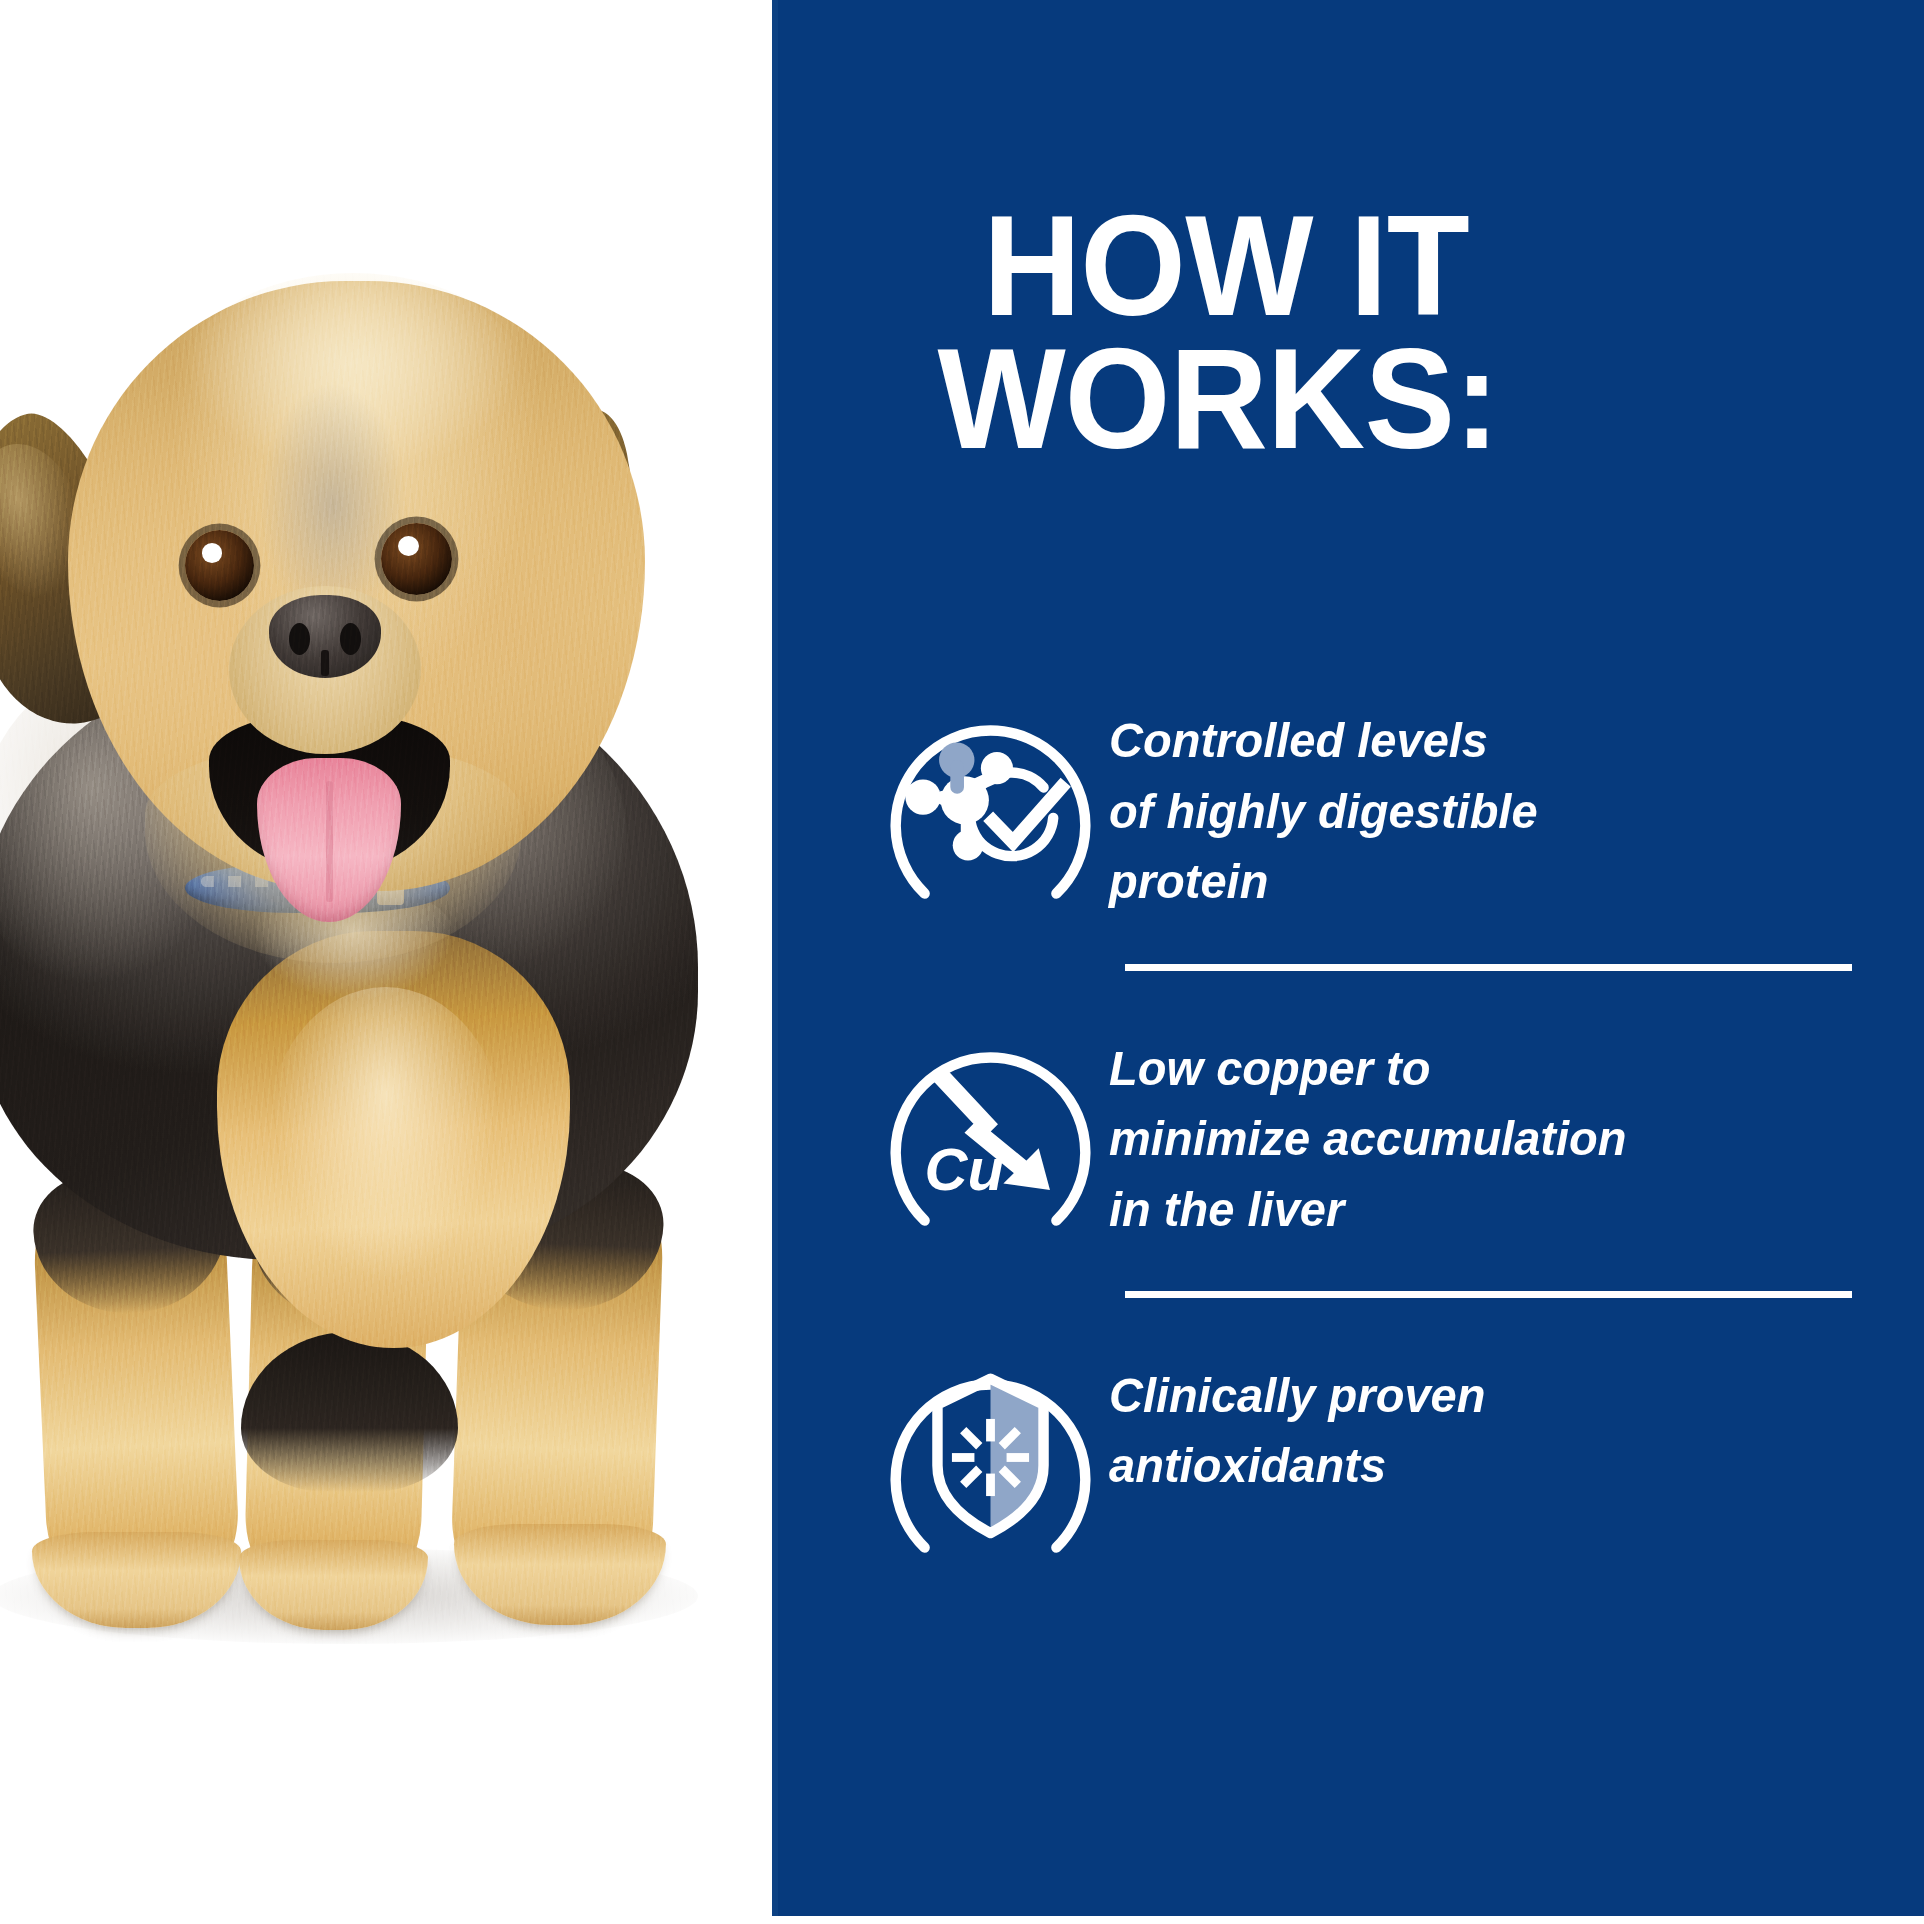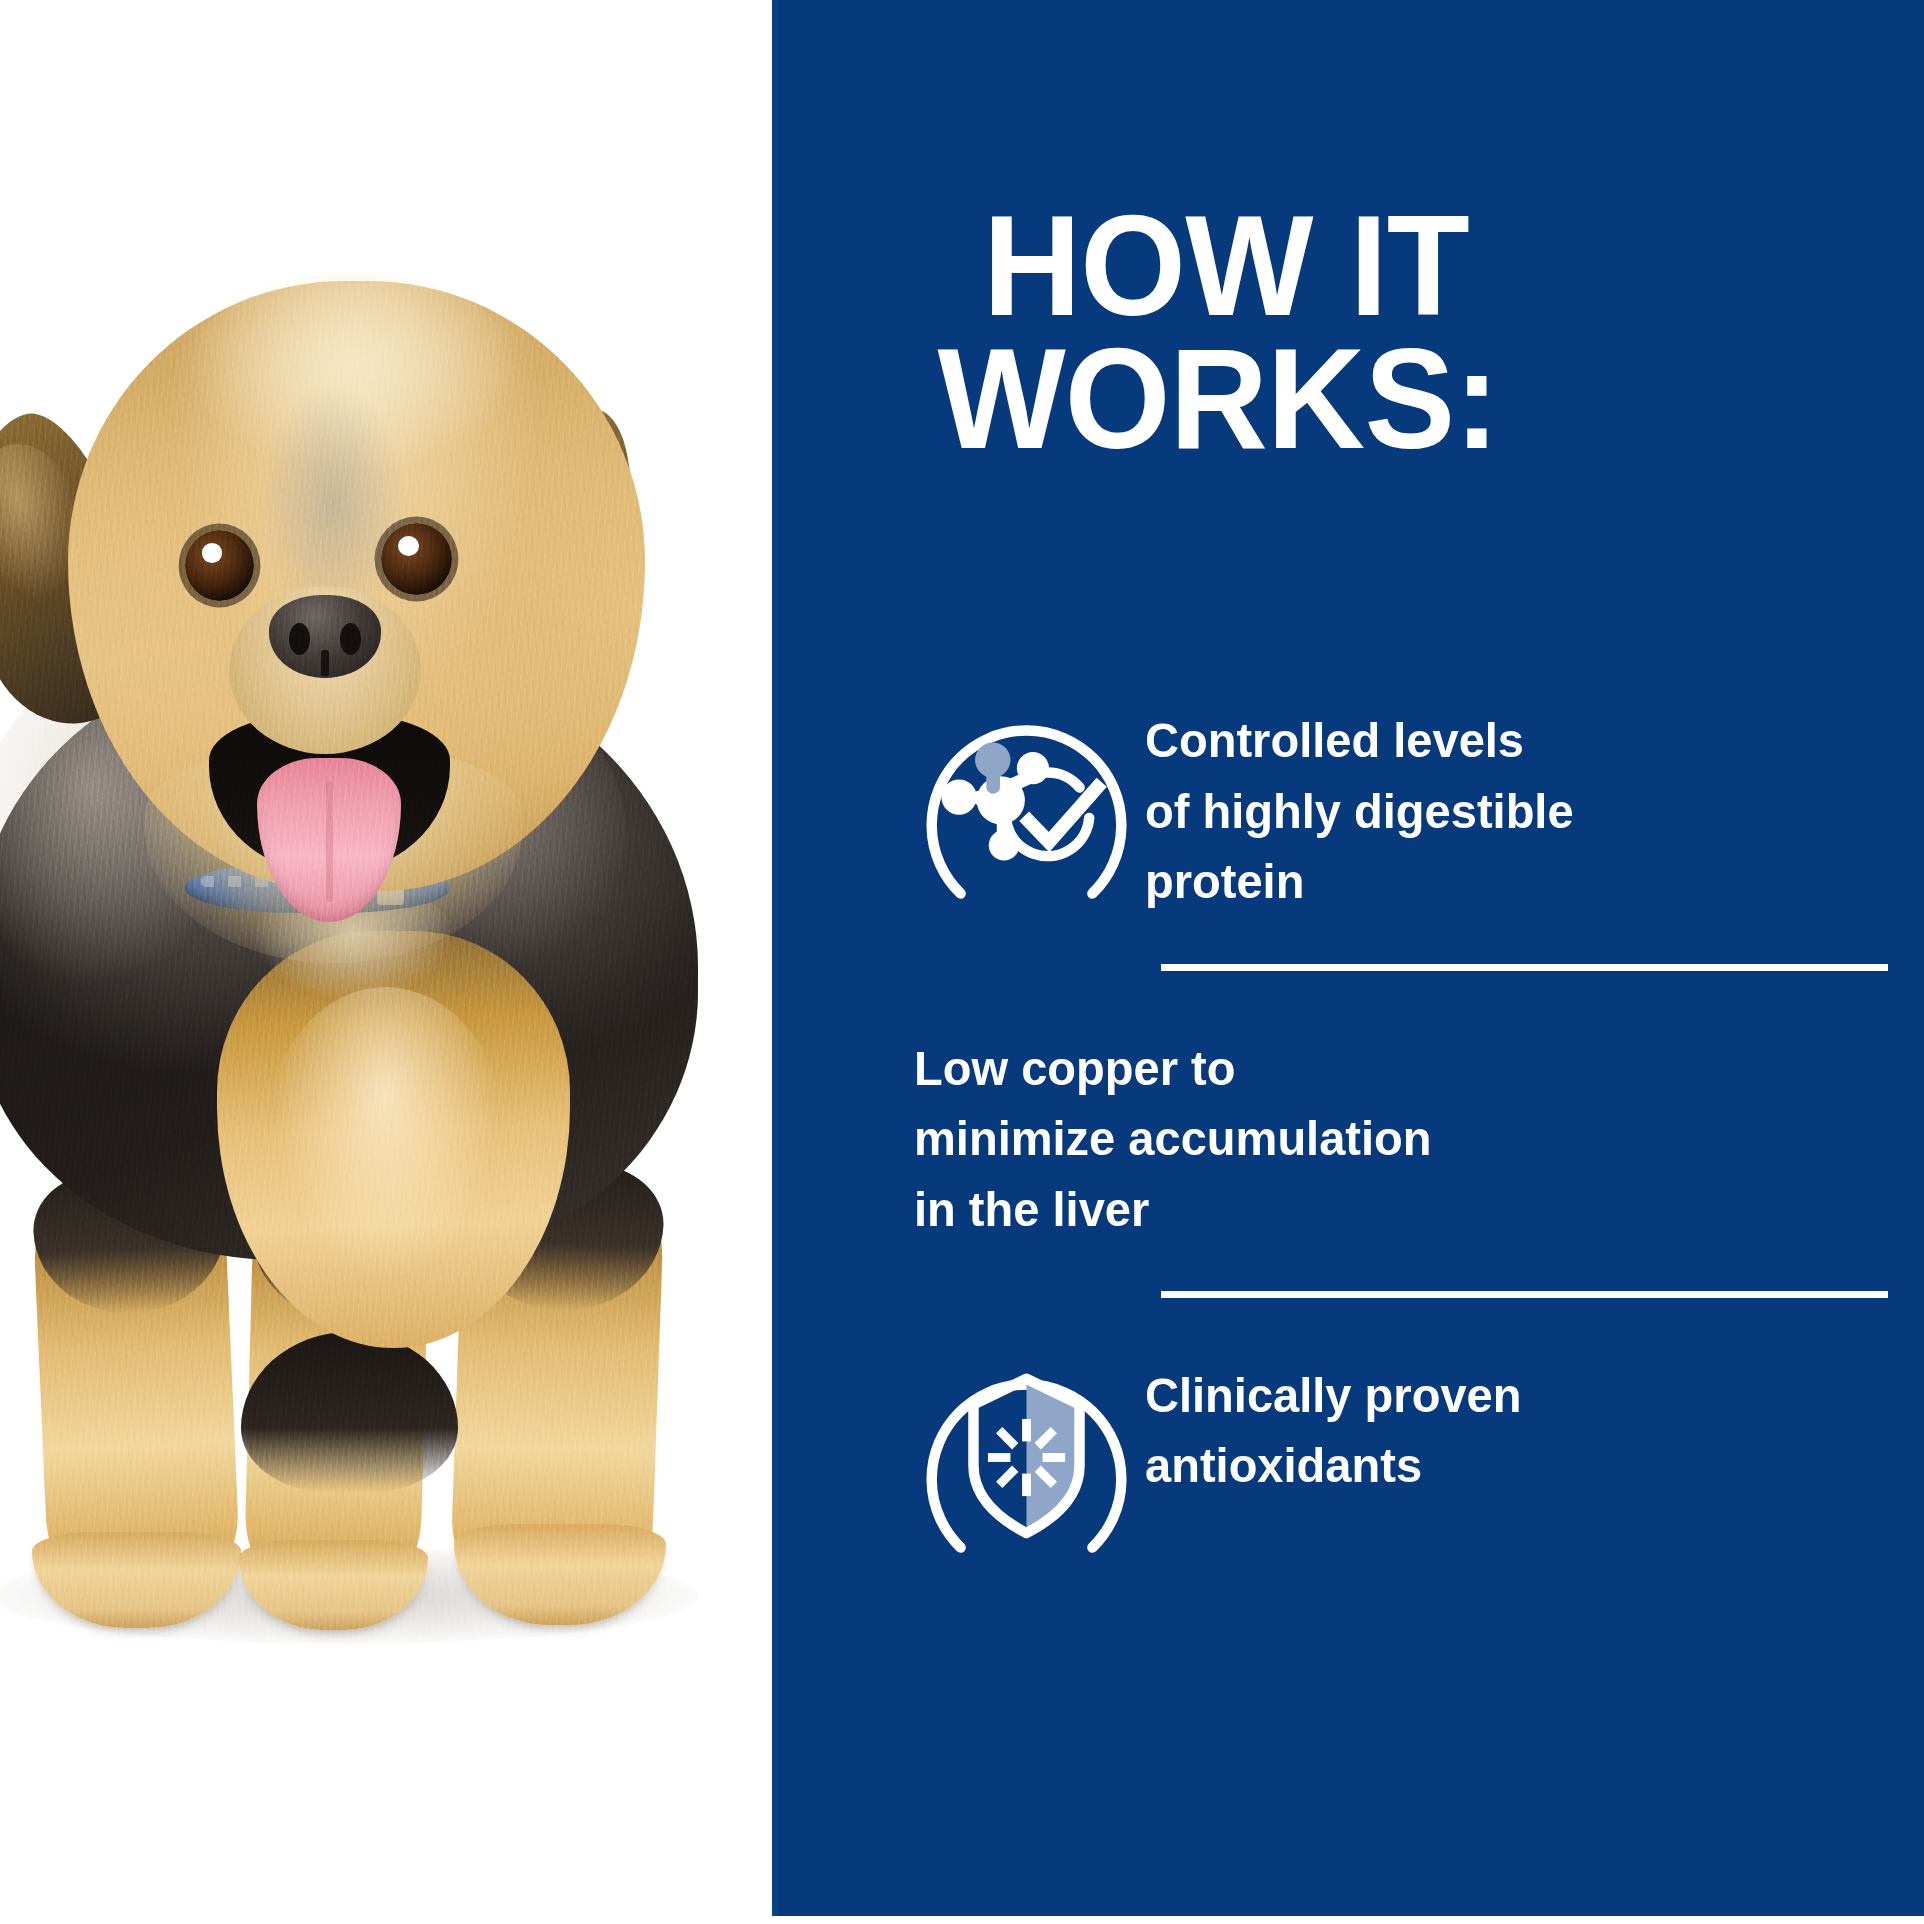--- a/index.html
+++ b/index.html
@@ -135,21 +135,21 @@
   #panel-edge{position:absolute;left:772px;top:0;width:6.4px;height:1925px;background:#0c4183;}
 
   #headline{position:absolute;left:983px;top:202px;width:802px;
     color:#ffffff;font-size:143px;line-height:.90;font-weight:700;
     letter-spacing:-0.8px;text-transform:uppercase;
     font-family:"Liberation Sans Narrow","Liberation Sans",sans-serif;
     transform:scaleX(.95);transform-origin:left top;}
   #headline .hl-line{display:block;white-space:nowrap;}
   #headline .hl-2{margin-top:4.8px;margin-left:-48px;}
 
-  #features{position:absolute;left:914px;top:691px;width:987px;}
+  #features{position:absolute;left:878px;top:691px;width:987px;font-style:italic;}
   .feature{position:relative;display:flex;align-items:flex-start;}
   .f-icon{flex:0 0 auto;width:225px;height:225px;margin-right:6.4px;}
   .f-icon svg{display:block;width:225px;height:225px;}
   .f-text{flex:1 1 auto;padding-top:14.4px;color:#ffffff;font-weight:700;
     font-size:49px;line-height:1.44;letter-spacing:0px;
     font-family:"Liberation Sans","DejaVu Sans",sans-serif;
     transform:scaleX(.96);transform-origin:left top;}
   .divider{height:7.2px;background:#ffffff;margin:47px 0 47px 247px;width:727px;}
   .f2{margin-top:3.2px;}
   .f3{margin-top:3.2px;}
@@ -265,20 +265,29 @@
       <div class="f-text">
         <span>Controlled levels</span><br>
         <span>of highly digestible</span><br>
         <span>protein</span>
       </div>
     </div>
 
     <div class="divider"></div>
 
     <div class="feature f2">
+      <div class="f-icon">
+        <svg viewBox="0 0 280 280" xmlns="http://www.w3.org/2000/svg" aria-hidden="true">
+          <path d="M 58 252 A 118 118 0 1 1 222 252" fill="none" stroke="#ffffff" stroke-width="13" stroke-linecap="round"></path>
+
+          <path d="M 78 72 L 134 132 L 124 142 L 190 196" fill="none" stroke="#ffffff" stroke-width="22" stroke-linejoin="miter" stroke-linecap="butt"></path>
+          <polygon points="214,214 156,206 200,162" fill="#ffffff"></polygon>
+          <text x="58" y="214" font-family="Liberation Sans, sans-serif" font-size="74" font-weight="700" fill="#ffffff">Cu</text>
+        </svg>
+      </div>
       <div class="f-text">
         <span>Low copper to</span><br>
         <span>minimize accumulation</span><br>
         <span>in the liver</span>
       </div>
     </div>
 
     <div class="divider"></div>
 
     <div class="feature f3">

